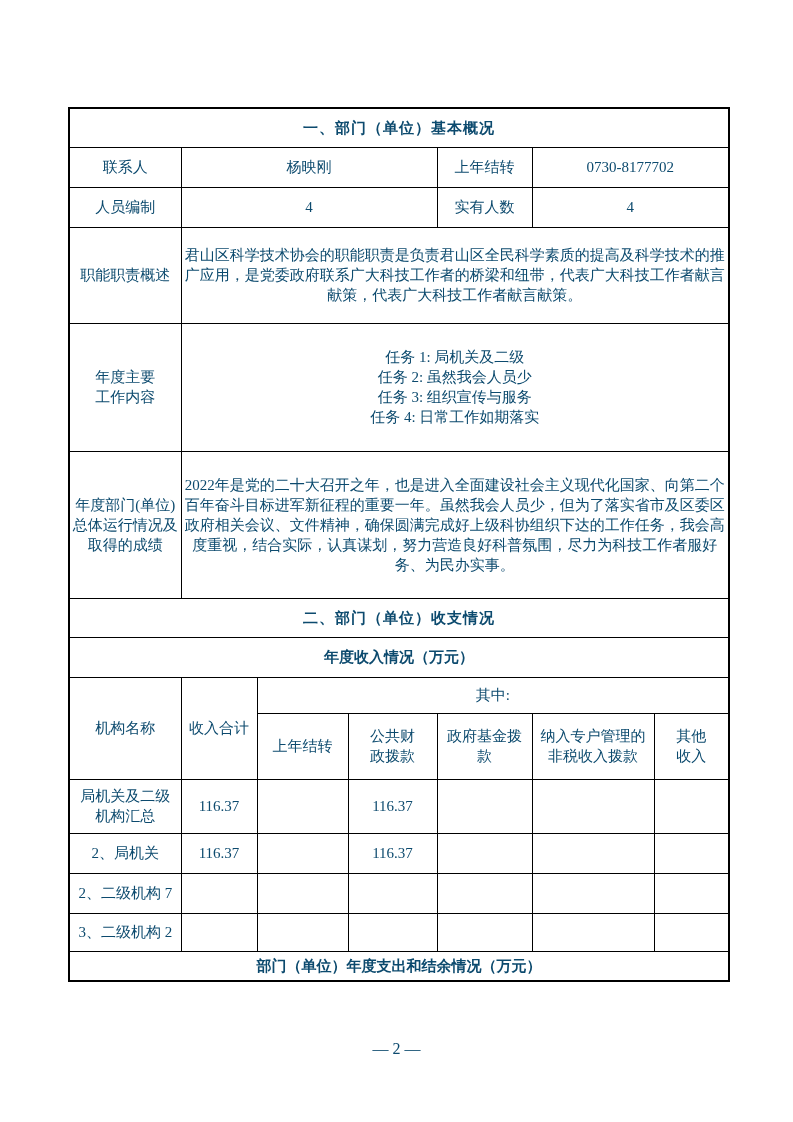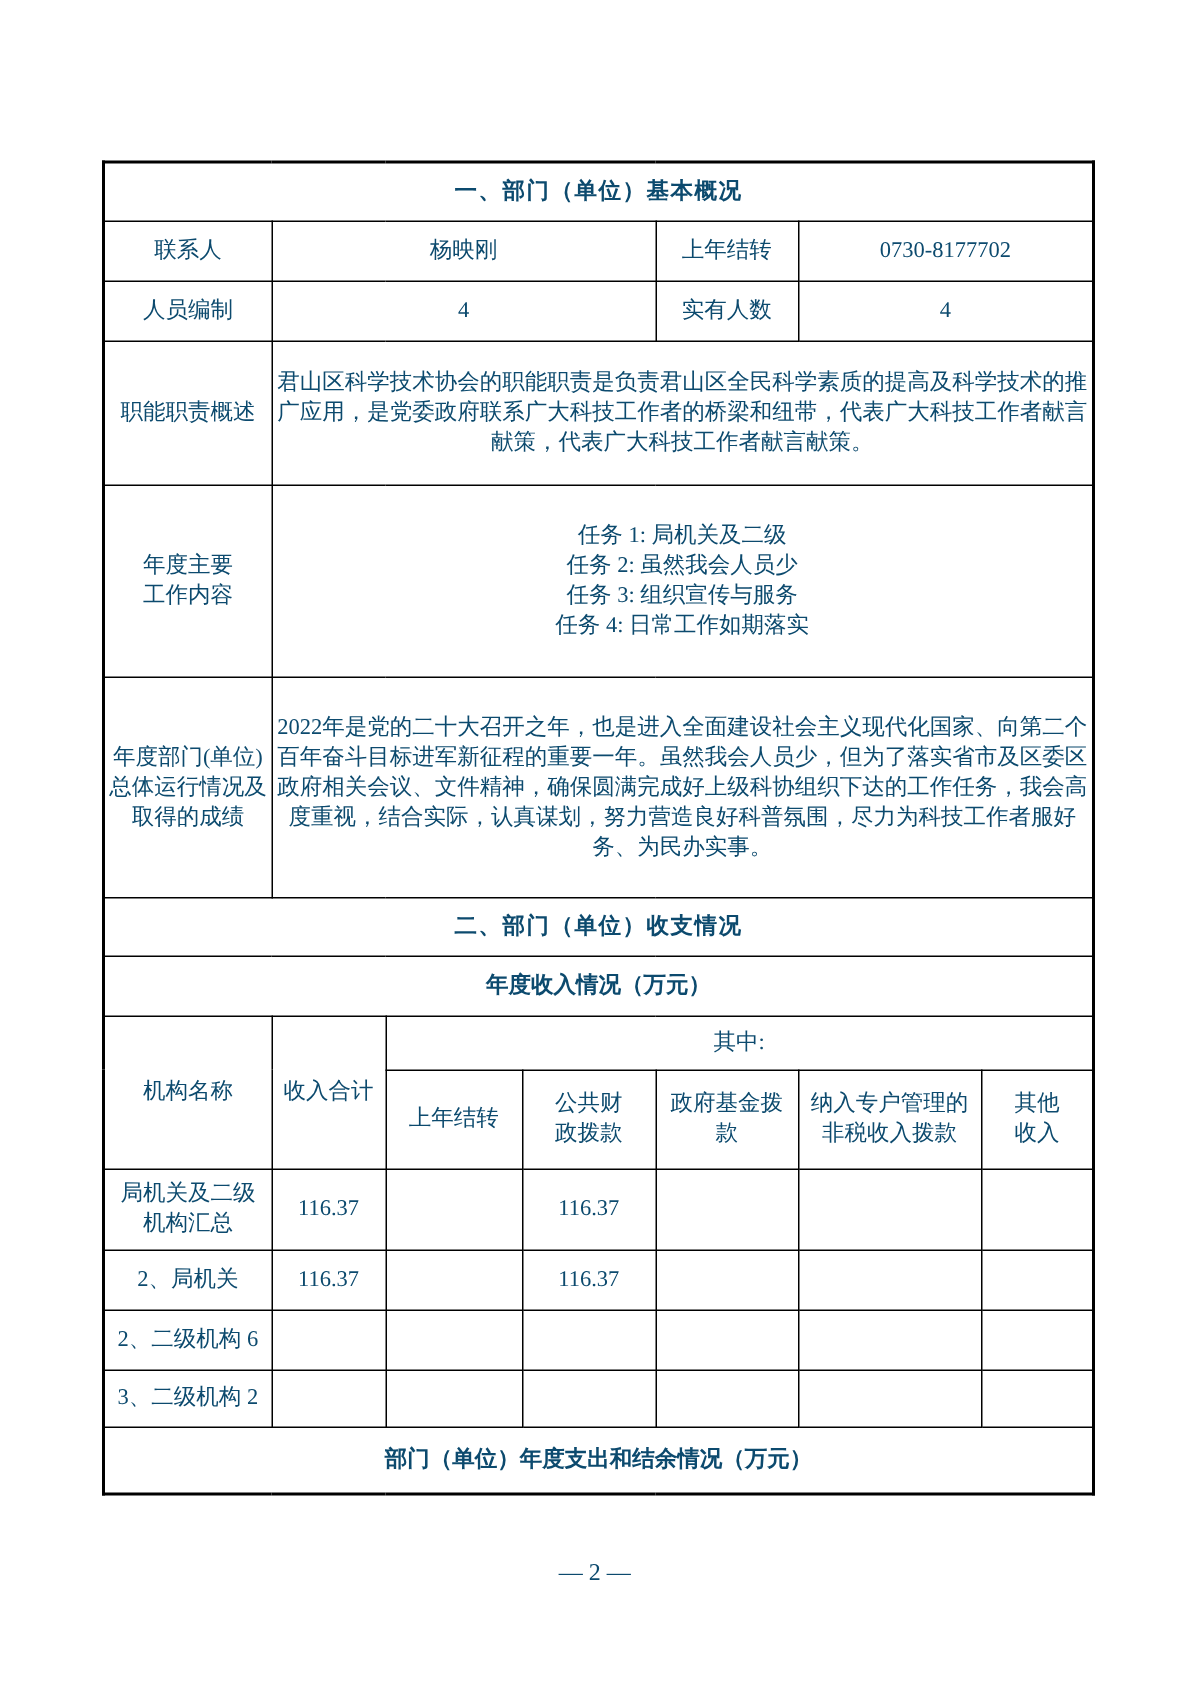--- a/index.html
+++ b/index.html
@@ -165,39 +165,39 @@
       <td class="left-cell">2、局机关</td>
       <td>116.37</td>
       <td></td>
       <td>116.37</td>
       <td></td>
       <td></td>
       <td></td>
     </tr>
 
     <tr style="height:40px">
-      <td class="left-cell">2、二级机构 6</td>
+      <td class="left-cell">2、二级机构 7</td>
       <td></td>
       <td></td>
       <td></td>
       <td></td>
       <td></td>
       <td></td>
     </tr>
 
     <tr style="height:38px">
       <td class="left-cell">3、二级机构 2</td>
       <td></td>
       <td></td>
       <td></td>
       <td></td>
       <td></td>
       <td></td>
     </tr>
 
-    <tr style="height:45px">
+    <tr style="height:30px">
       <td colspan="7" class="subtitle-cell">部门（单位）年度支出和结余情况（万元）</td>
     </tr>
   </tbody>
     </table>
 
   <div class="page-num">— 2 —</div>
 </div>
 
 </body></html>

